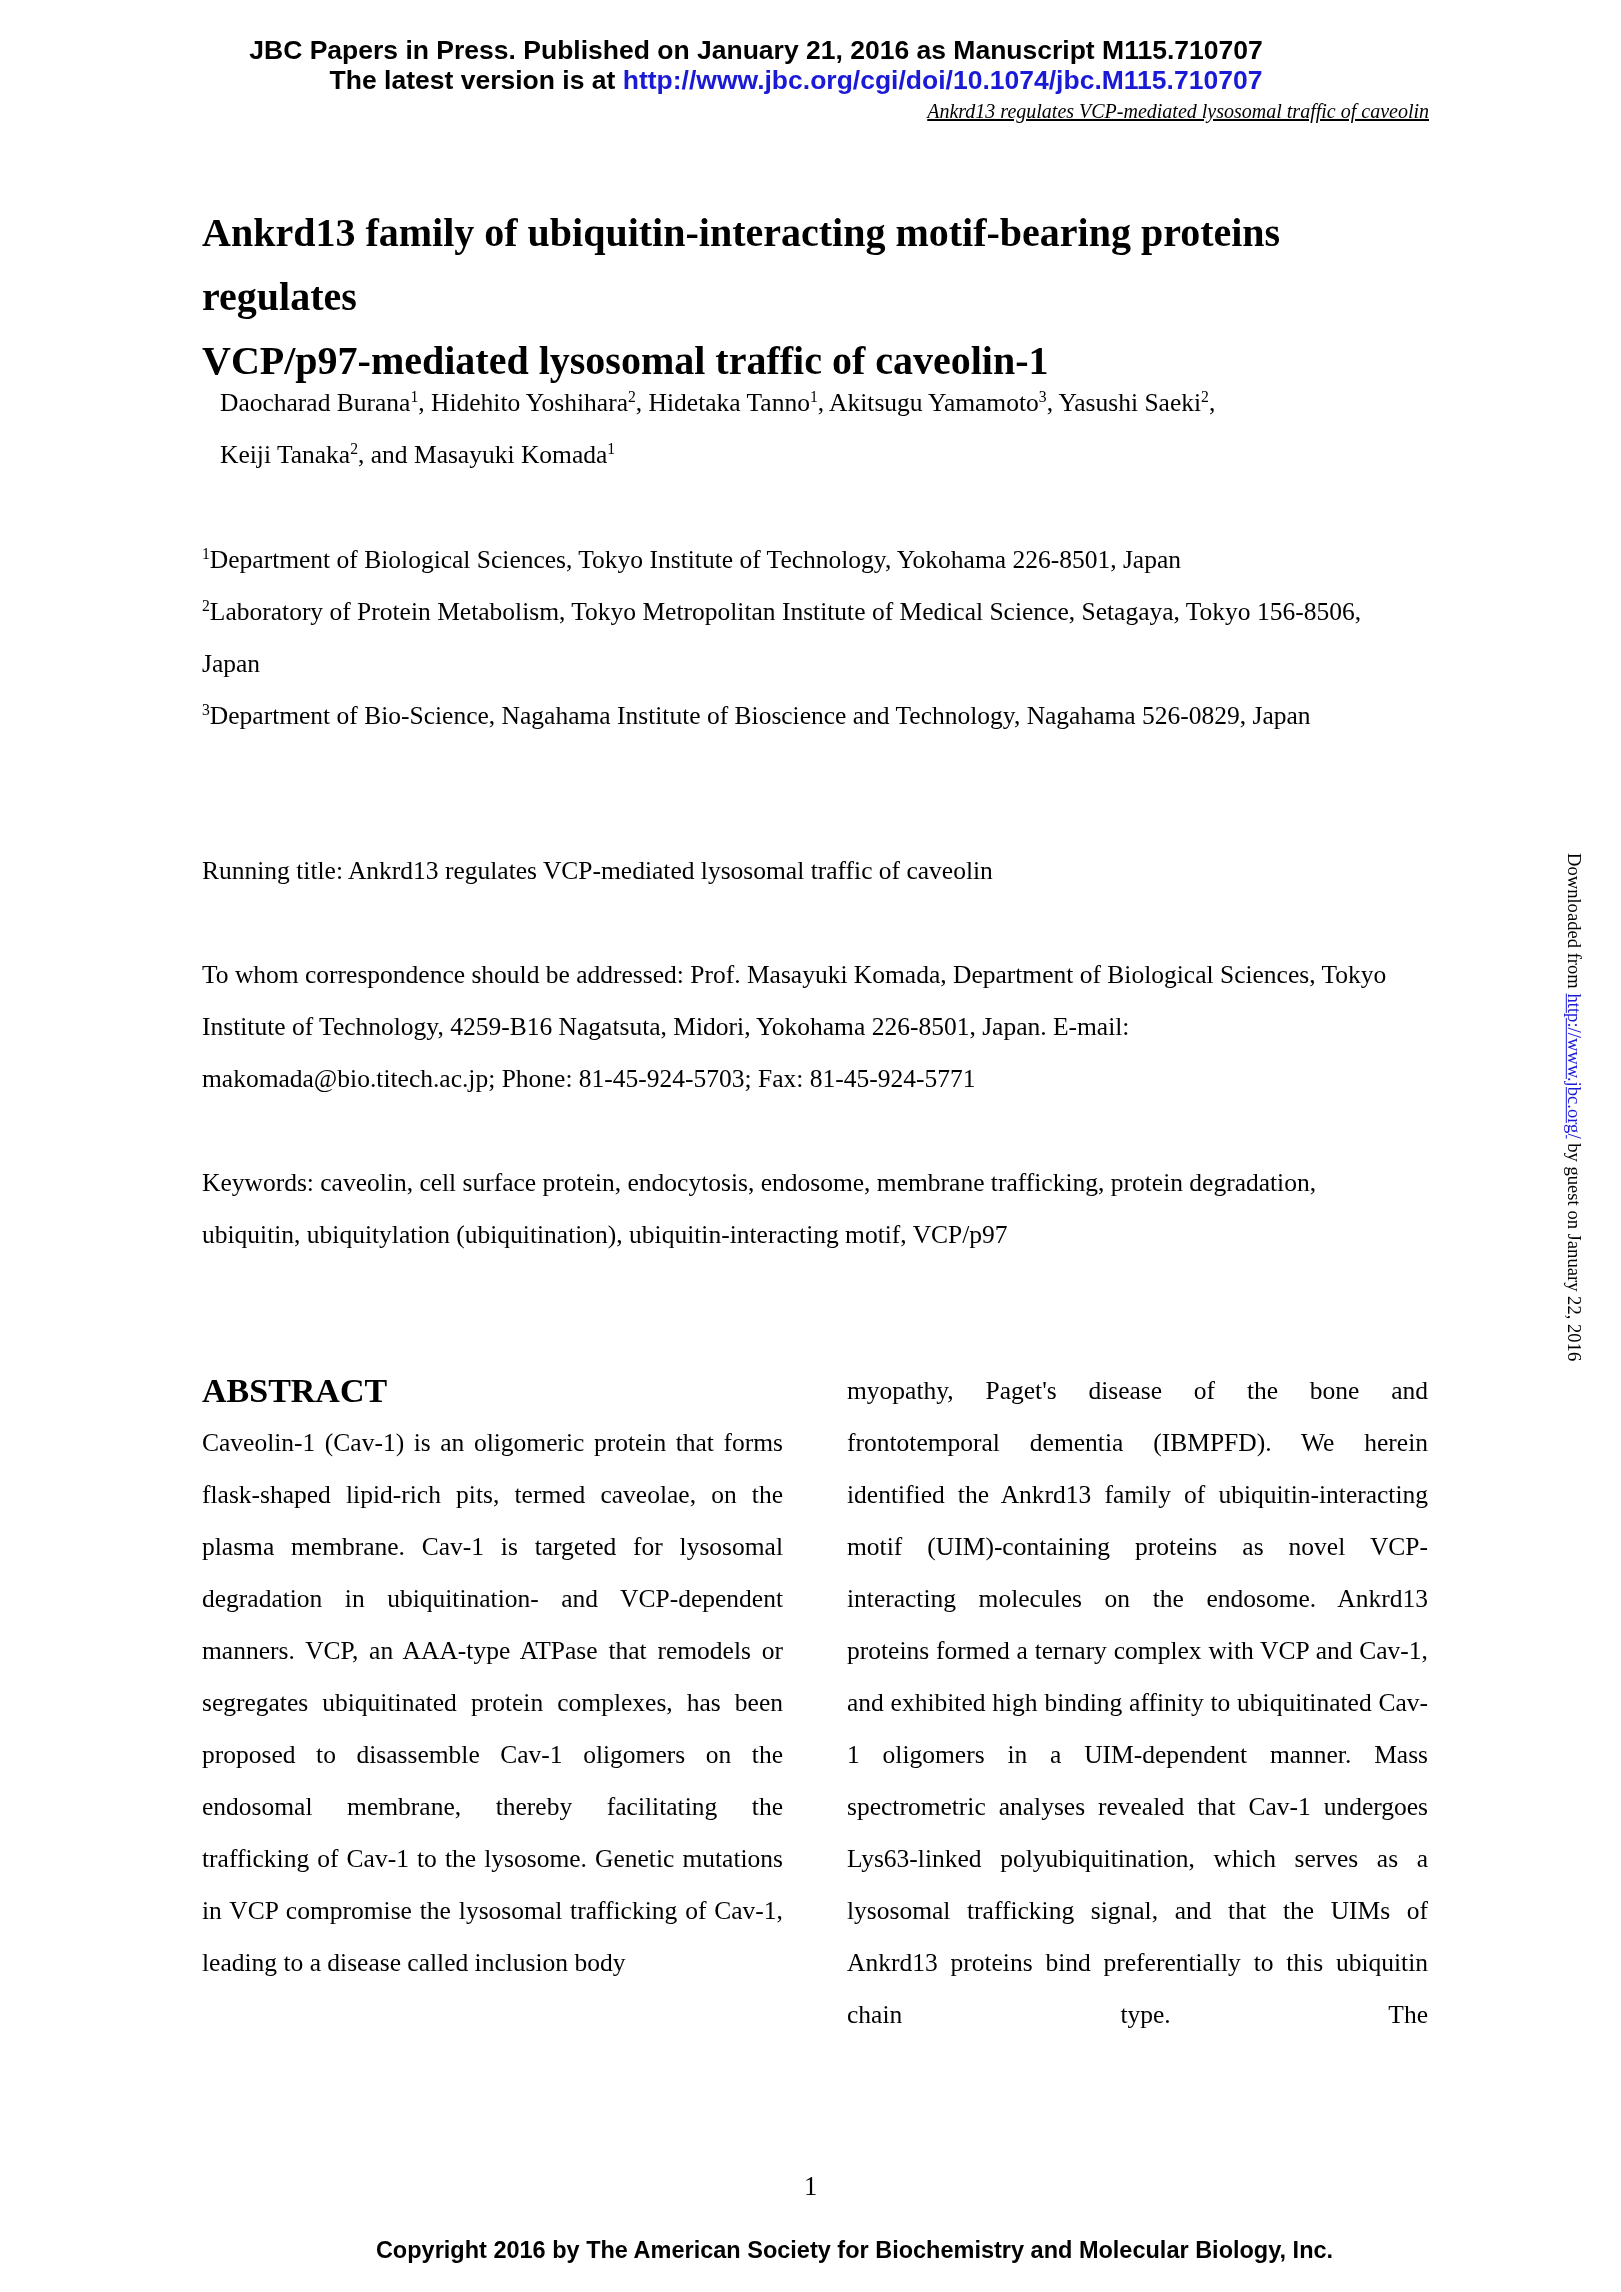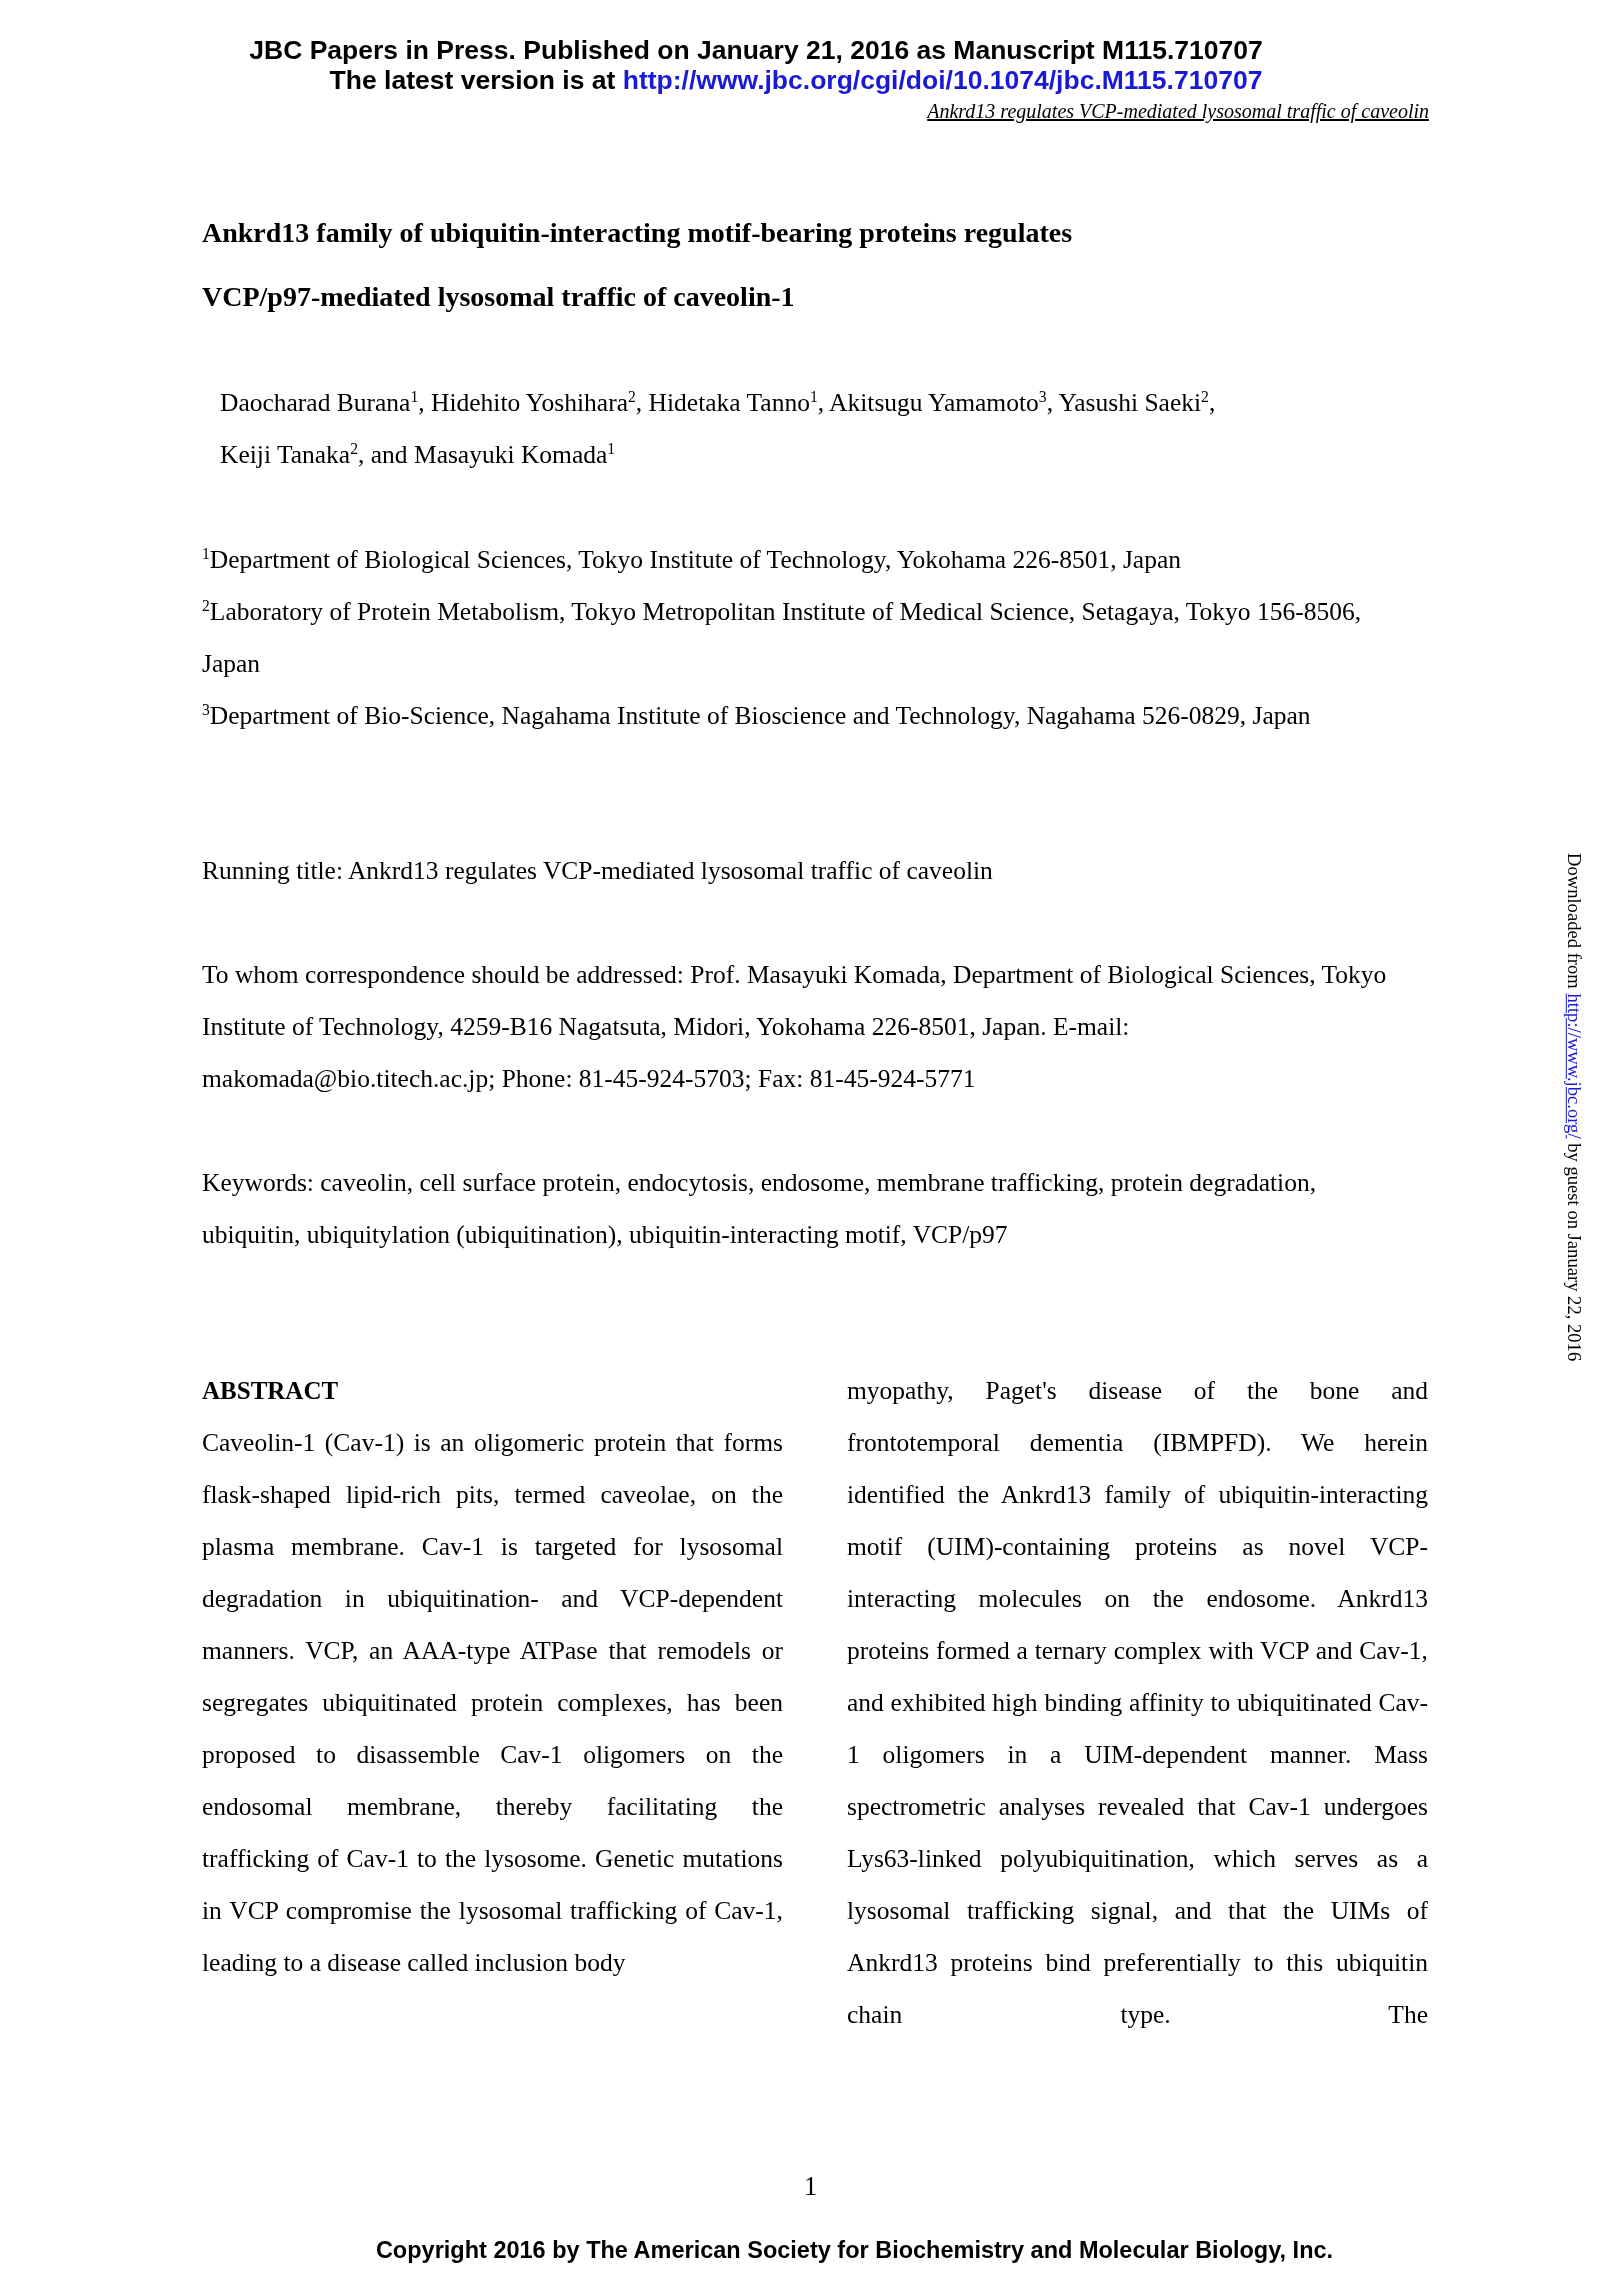--- a/index.html
+++ b/index.html
@@ -2,32 +2,32 @@
 <html><head>
 <meta charset="utf-8">
 <style>
   html, body { margin: 0; padding: 0; background: #ffffff; }
   body { width: 1621px; height: 2293px; position: relative; overflow: hidden; color: #000; }
   .hdr { position: absolute; left: 0; width: 1512px; text-align: center; font-family: "Liberation Sans", sans-serif; font-weight: bold; font-size: 26.5px; line-height: 29px; }
   .hdr1 { top: 36px; }
   .hdr2 { top: 66px; margin-left: 40px; }
   .link { color: #1a1ad6; }
   .running-head { position: absolute; right: 192px; top: 100px; font-family: "Liberation Serif", serif; font-style: italic; font-size: 20px; text-decoration: underline; }
-  .title { position: absolute; left: 202px; top: 201px; width: 1225px; font-family: "Liberation Serif", serif; font-weight: bold; font-size: 28px; line-height: 64px; }
+  .title { position: absolute; left: 202px; top: 201px; width: 1225px; font-family: "Liberation Serif", serif; font-weight: bold; font-size: 40px; line-height: 64px; }
   .block { position: absolute; left: 202px; width: 1235px; font-family: "Liberation Serif", serif; font-size: 25.5px; line-height: 52px; }
   .authors { top: 377px; margin-left: 18px; }
   .affils { top: 534px; }
   .running { top: 845px; }
   .corr { top: 949px; }
   .keywords { top: 1157px; }
   sup { font-size: 15.7px; vertical-align: 8.8px; line-height: 0; }
   .col { position: absolute; top: 1365px; width: 581px; font-family: "Liberation Serif", serif; font-size: 25.5px; line-height: 52px; text-align: justify; }
   .col-left { left: 202px; }
   .col-right { left: 847px; }
-  .abs-heading { font-weight: bold; font-size: 25px; }
+  .abs-heading { font-weight: bold; font-size: 34px; }
   .col p { margin: 0; }
   .col-right p { text-align-last: justify; }
   .side { position: absolute; left: 1573px; top: 853px; width: 588px; transform-origin: 0 0; transform: translate(11.8px, 0) rotate(90deg); font-family: "Liberation Serif", serif; font-size: 18.6px; white-space: nowrap; }
   .pagenum { position: absolute; left: 0; width: 1621px; top: 2171px; text-align: center; font-family: "Liberation Serif", serif; font-size: 26.5px; }
   .copyright { position: absolute; left: 0; width: 1621px; top: 2237px; text-align: center; font-family: "Liberation Sans", sans-serif; font-weight: bold; font-size: 23.5px; padding-left: 44px; }
   p { margin: 0; }
 </style>
 </head>
 <body>
 

